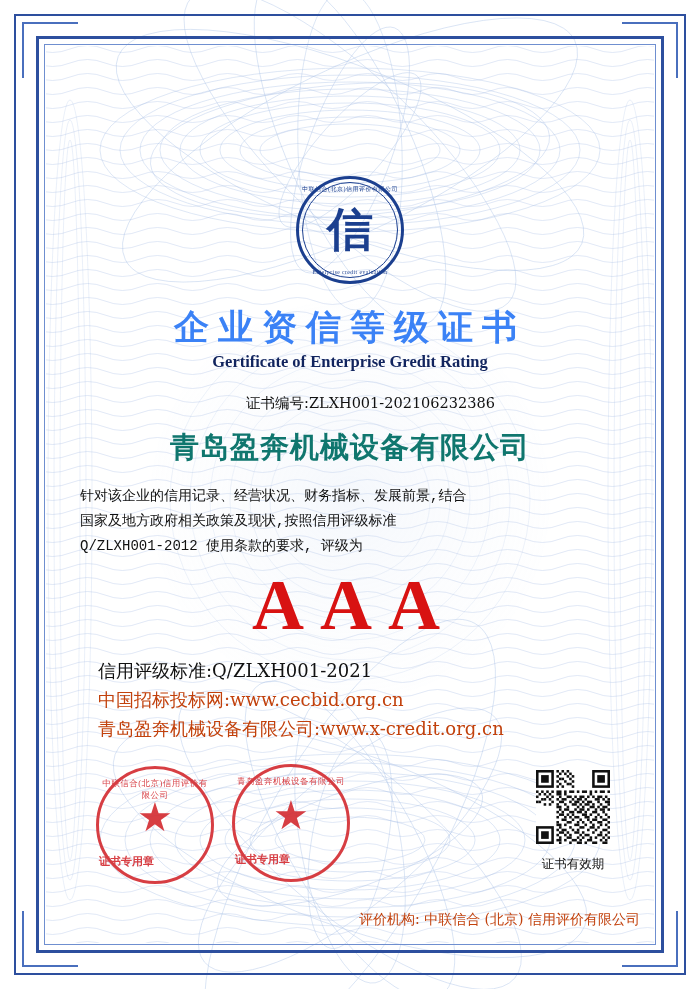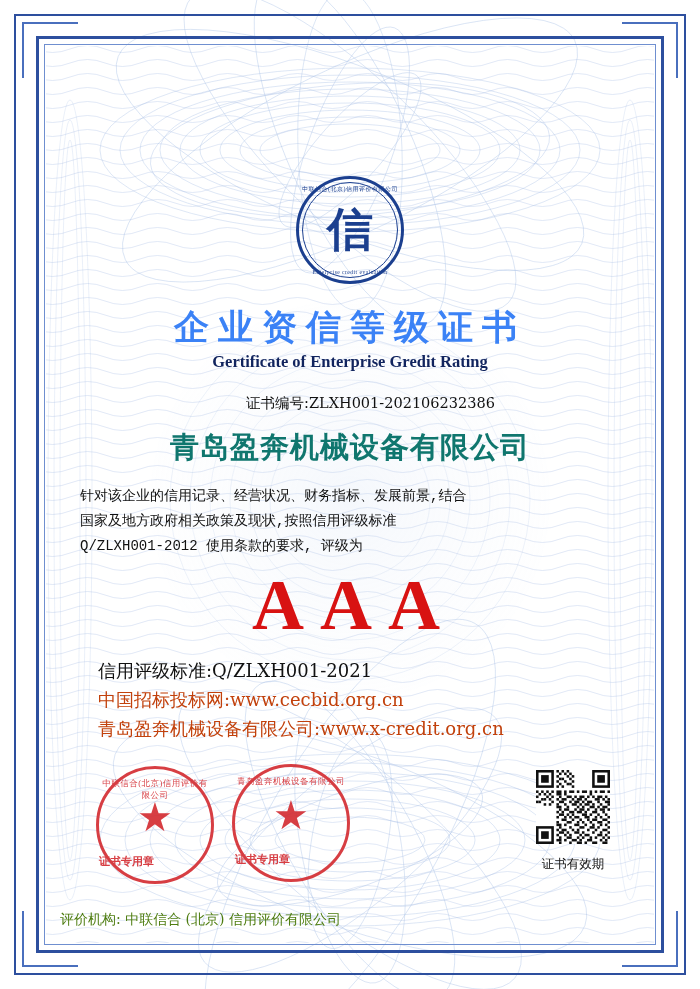--- a/index.html
+++ b/index.html
@@ -217,23 +217,23 @@
   }
   .qr-label {
     margin-top: 8px;
     font-size: 12.5px;
     color: #111111;
     font-family: "DejaVu Serif", serif;
   }
   .issuer {
     position: absolute;
     left: 0; right: 0; top: 855px;
-    text-align: left;
+    text-align: right;
     font-size: 14px;
-    color: #4d7c0f;
+    color: #c2410c;
     font-family: "DejaVu Serif", serif;
   }
 </style>
 </head>
 <body>
 
 <div class="cert">
 
   <svg class="guilloche" width="700" height="989">
     <defs>

